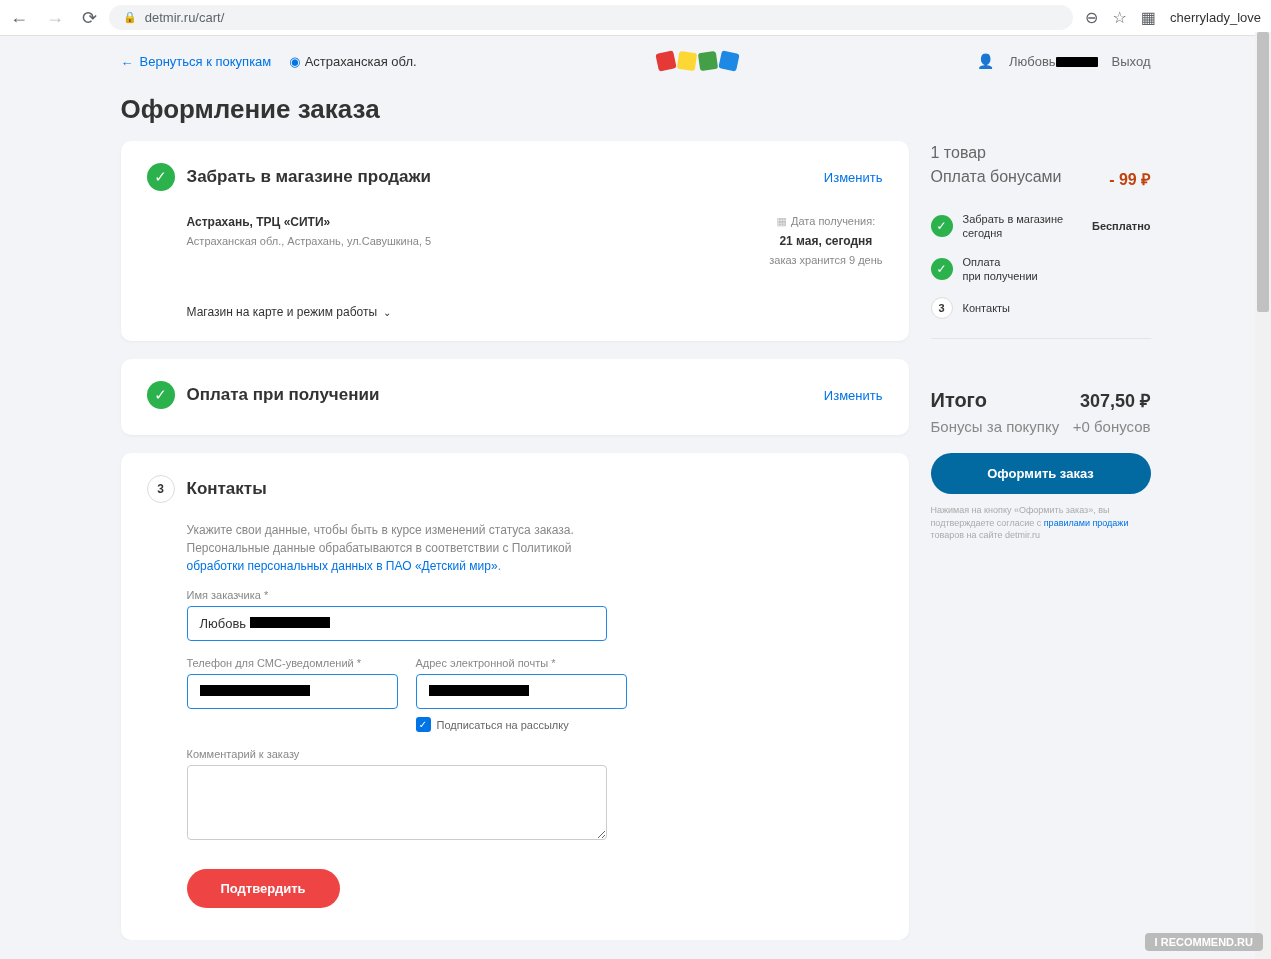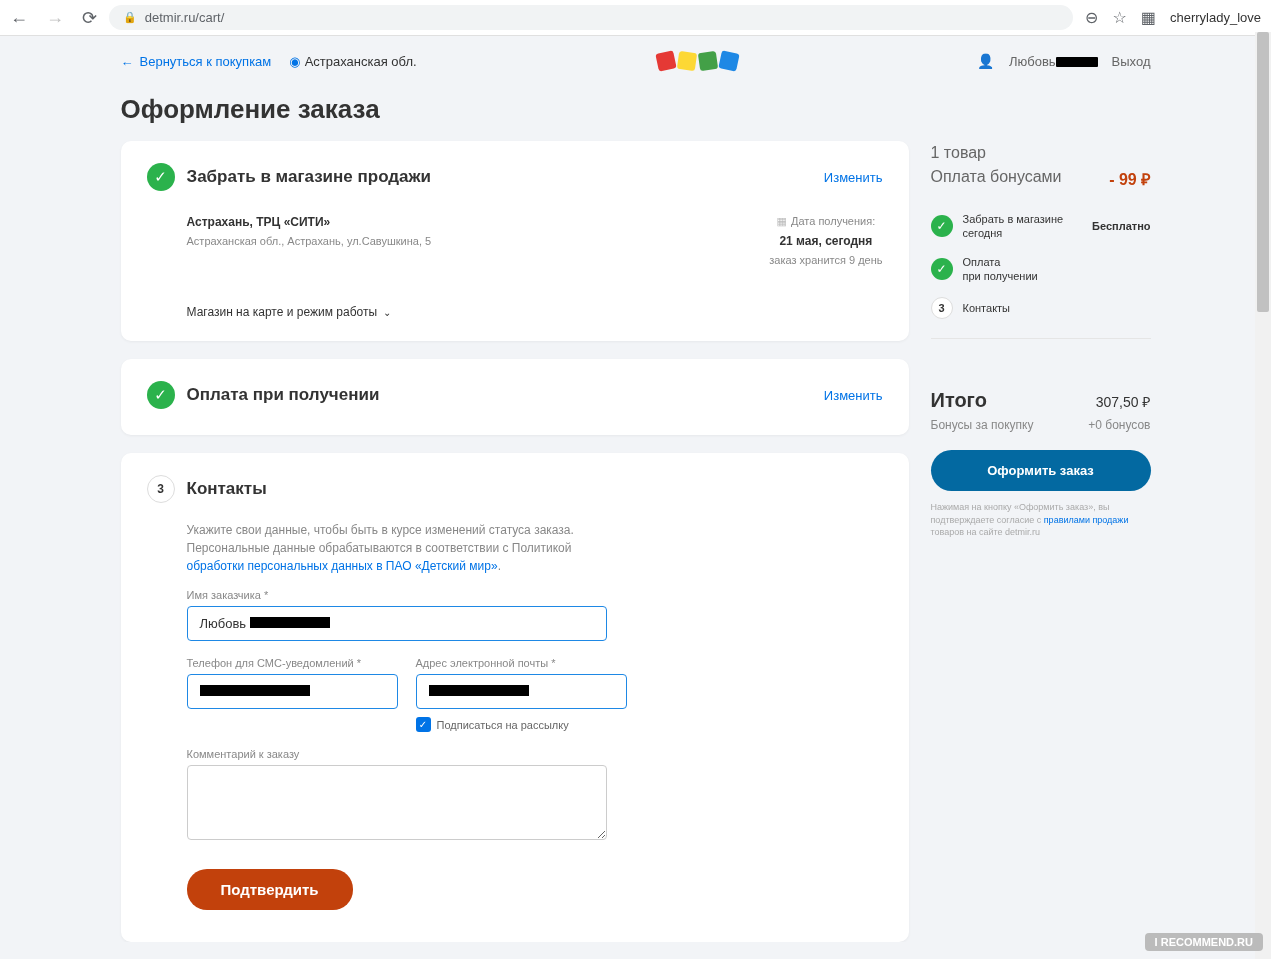--- a/index.html
+++ b/index.html
@@ -66,36 +66,36 @@
     .contacts-desc { font-size: 12px; color: #888; line-height: 1.5; padding: 14px 0 14px 40px; max-width: 480px; }
     .contacts-desc a { color: #0073e6; text-decoration: none; }
     .form { padding: 0 0 10px 40px; }
     .form-label { font-size: 11px; color: #888; margin-bottom: 5px; display: block; }
     .form-input { width: 100%; border: 1px solid #1e88e5; border-radius: 4px; padding: 9px 12px; font-size: 13px; margin-bottom: 16px; }
     .form-row { display: flex; gap: 18px; }
     .form-col { flex: 1; }
     .checkbox-row { display: flex; align-items: center; gap: 6px; font-size: 11px; color: #666; margin: -8px 0 16px; }
     .checkbox-box { width: 15px; height: 15px; background: #0073e6; border-radius: 3px; color: #fff; display: flex; align-items: center; justify-content: center; font-size: 10px; }
     .textarea { width: 420px; height: 75px; border: 1px solid #ccc; border-radius: 4px; padding: 8px; resize: both; }
-    .submit-btn { background: #c2410c; color: #fff; border: none; border-radius: 20px; padding: 12px 34px; font-size: 15px; font-weight: bold; cursor: pointer; margin-top: 26px; }
+    .submit-btn { background: #ef4444; color: #fff; border: none; border-radius: 20px; padding: 12px 34px; font-size: 13px; font-weight: bold; cursor: pointer; margin-top: 26px; }
     
     
     .summary-row { display: flex; justify-content: space-between; padding: 3px 0; font-size: 16px; color: #666; }
     .bonus-minus { color: #c2410c; font-weight: bold; }
     .side-steps { margin: 12px 0; }
     .side-step { display: flex; align-items: center; gap: 10px; padding: 7px 0; }
     .side-check { width: 22px; height: 22px; border-radius: 50%; background: #2bb24c; color: #fff; display: flex; align-items: center; justify-content: center; font-size: 12px; flex-shrink: 0; }
     .side-num { width: 22px; height: 22px; border-radius: 50%; background: #fff; border: 1px solid #ddd; display: flex; align-items: center; justify-content: center; font-size: 11px; font-weight: bold; flex-shrink: 0; }
     .side-step-text { font-size: 11px; line-height: 1.3; }
     .side-free { font-weight: bold; font-size: 11px; margin-left: auto; text-align: center; }
     .side-divider { height: 1px; background: #e5e5e5; margin: 10px 0; }
     .total-row { display: flex; justify-content: space-between; align-items: baseline; margin: 6px 0; }
     .total-label { font-size: 20px; font-weight: bold; margin-top: 40px; }
-    .total-val { font-size: 14px; font-weight: normal; margin-top: 28px; }
-    .bonus-row { display: flex; justify-content: space-between; font-size: 12px; color: #888; }
+    .total-val { font-size: 18px; font-weight: bold; margin-top: 28px; }
+    .bonus-row { display: flex; justify-content: space-between; font-size: 15px; color: #888; }
     .order-btn { width: 100%; background: #0369a1; color: #fff; border: none; border-radius: 22px; padding: 13px; font-size: 13px; font-weight: bold; margin: 18px 0 10px; cursor: not-allowed; }
     .disclaimer { font-size: 9px; color: #aaa; line-height: 1.4; }
     .disclaimer a { color: #0073e6; text-decoration: none; }
     
     
     .watermark { position: fixed; bottom: 8px; right: 8px; background: #bbb; color: #fff; padding: 3px 10px; border-radius: 4px; font-size: 11px; font-weight: bold; }
     
     
     .vscroll { position: fixed; right: 0; top: 32px; bottom: 0; width: 16px; background: #f1f1f1; }
     .vscroll-thumb { position: absolute; left: 2px; right: 2px; top: 0; height: 280px; background: #c1c1c1; border-radius: 2px; }

